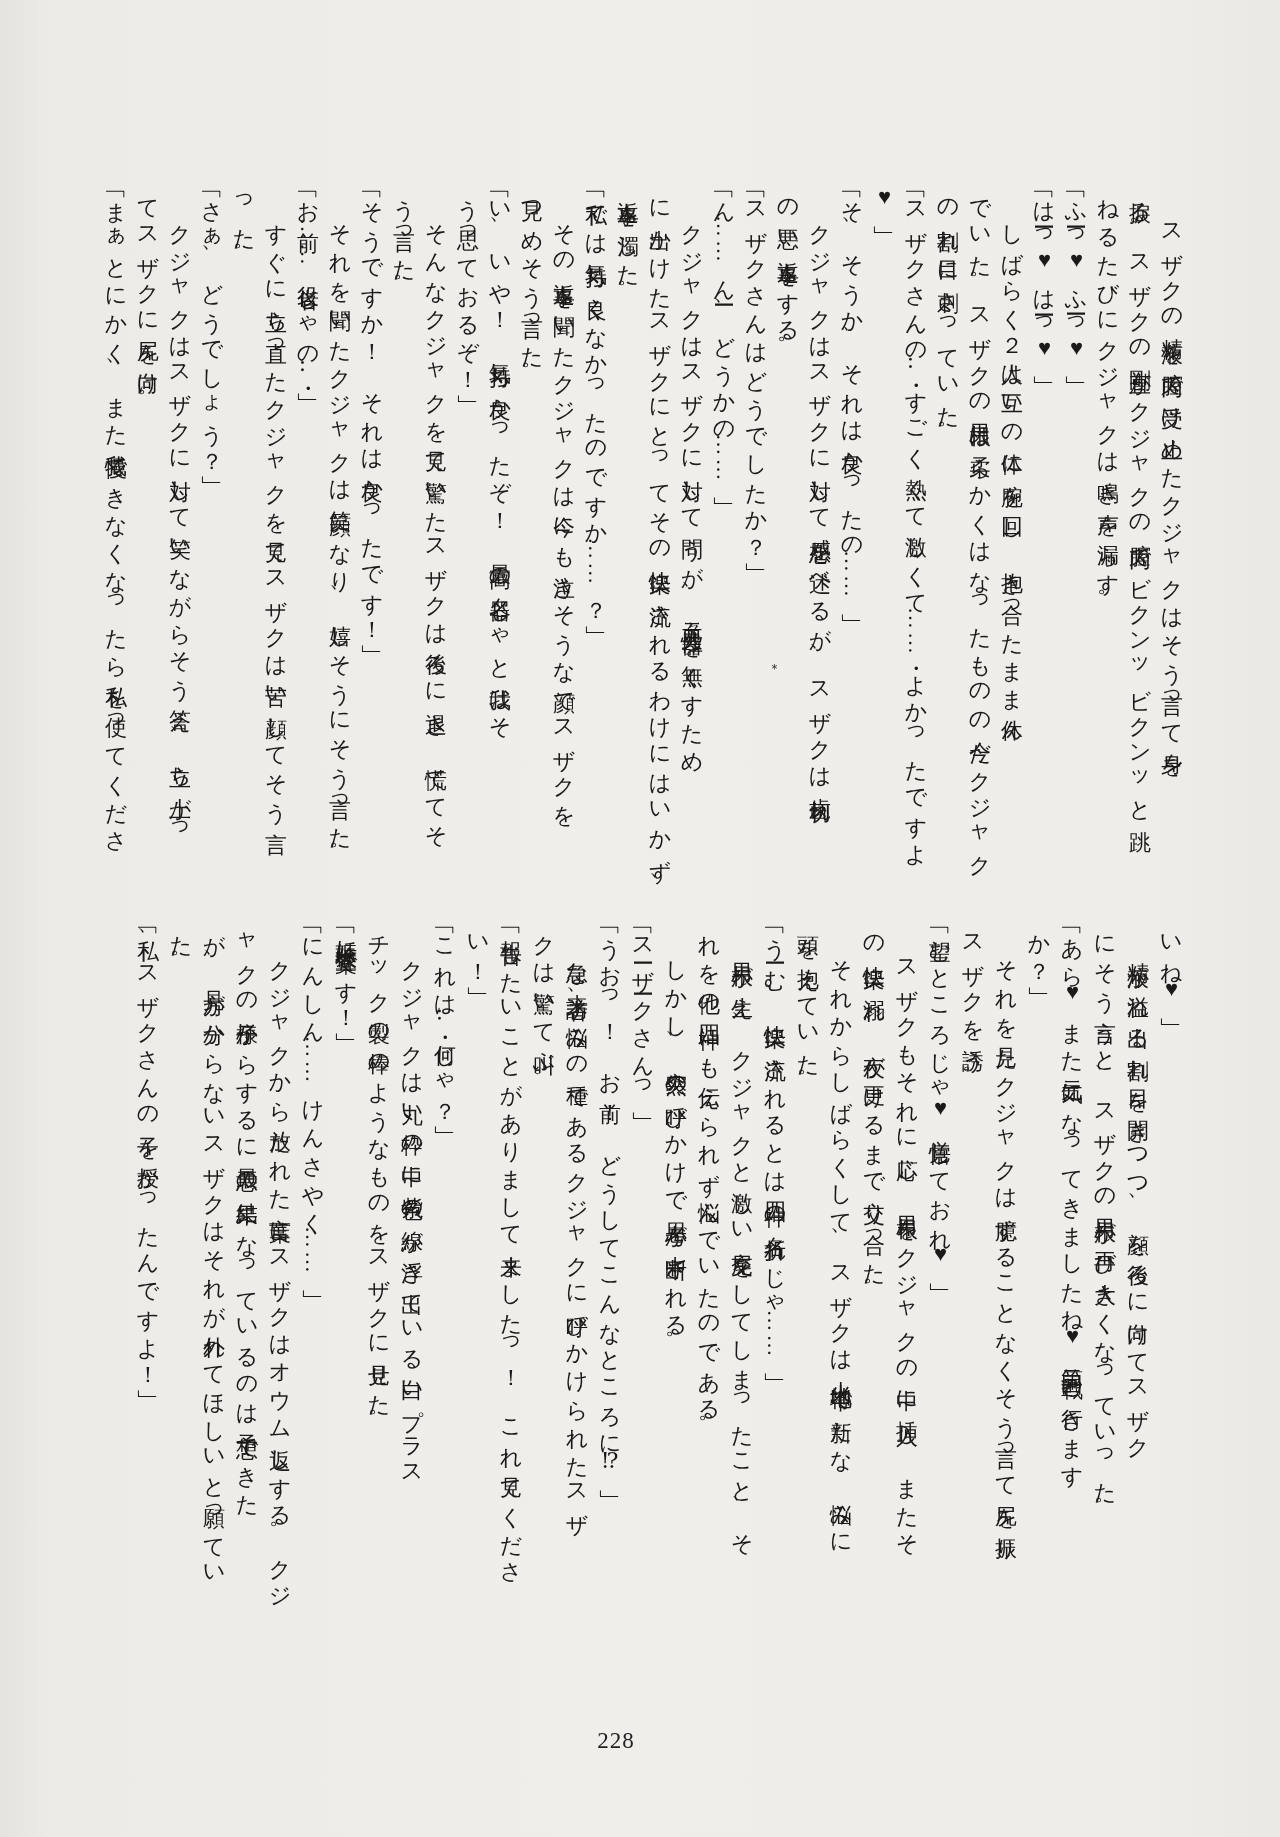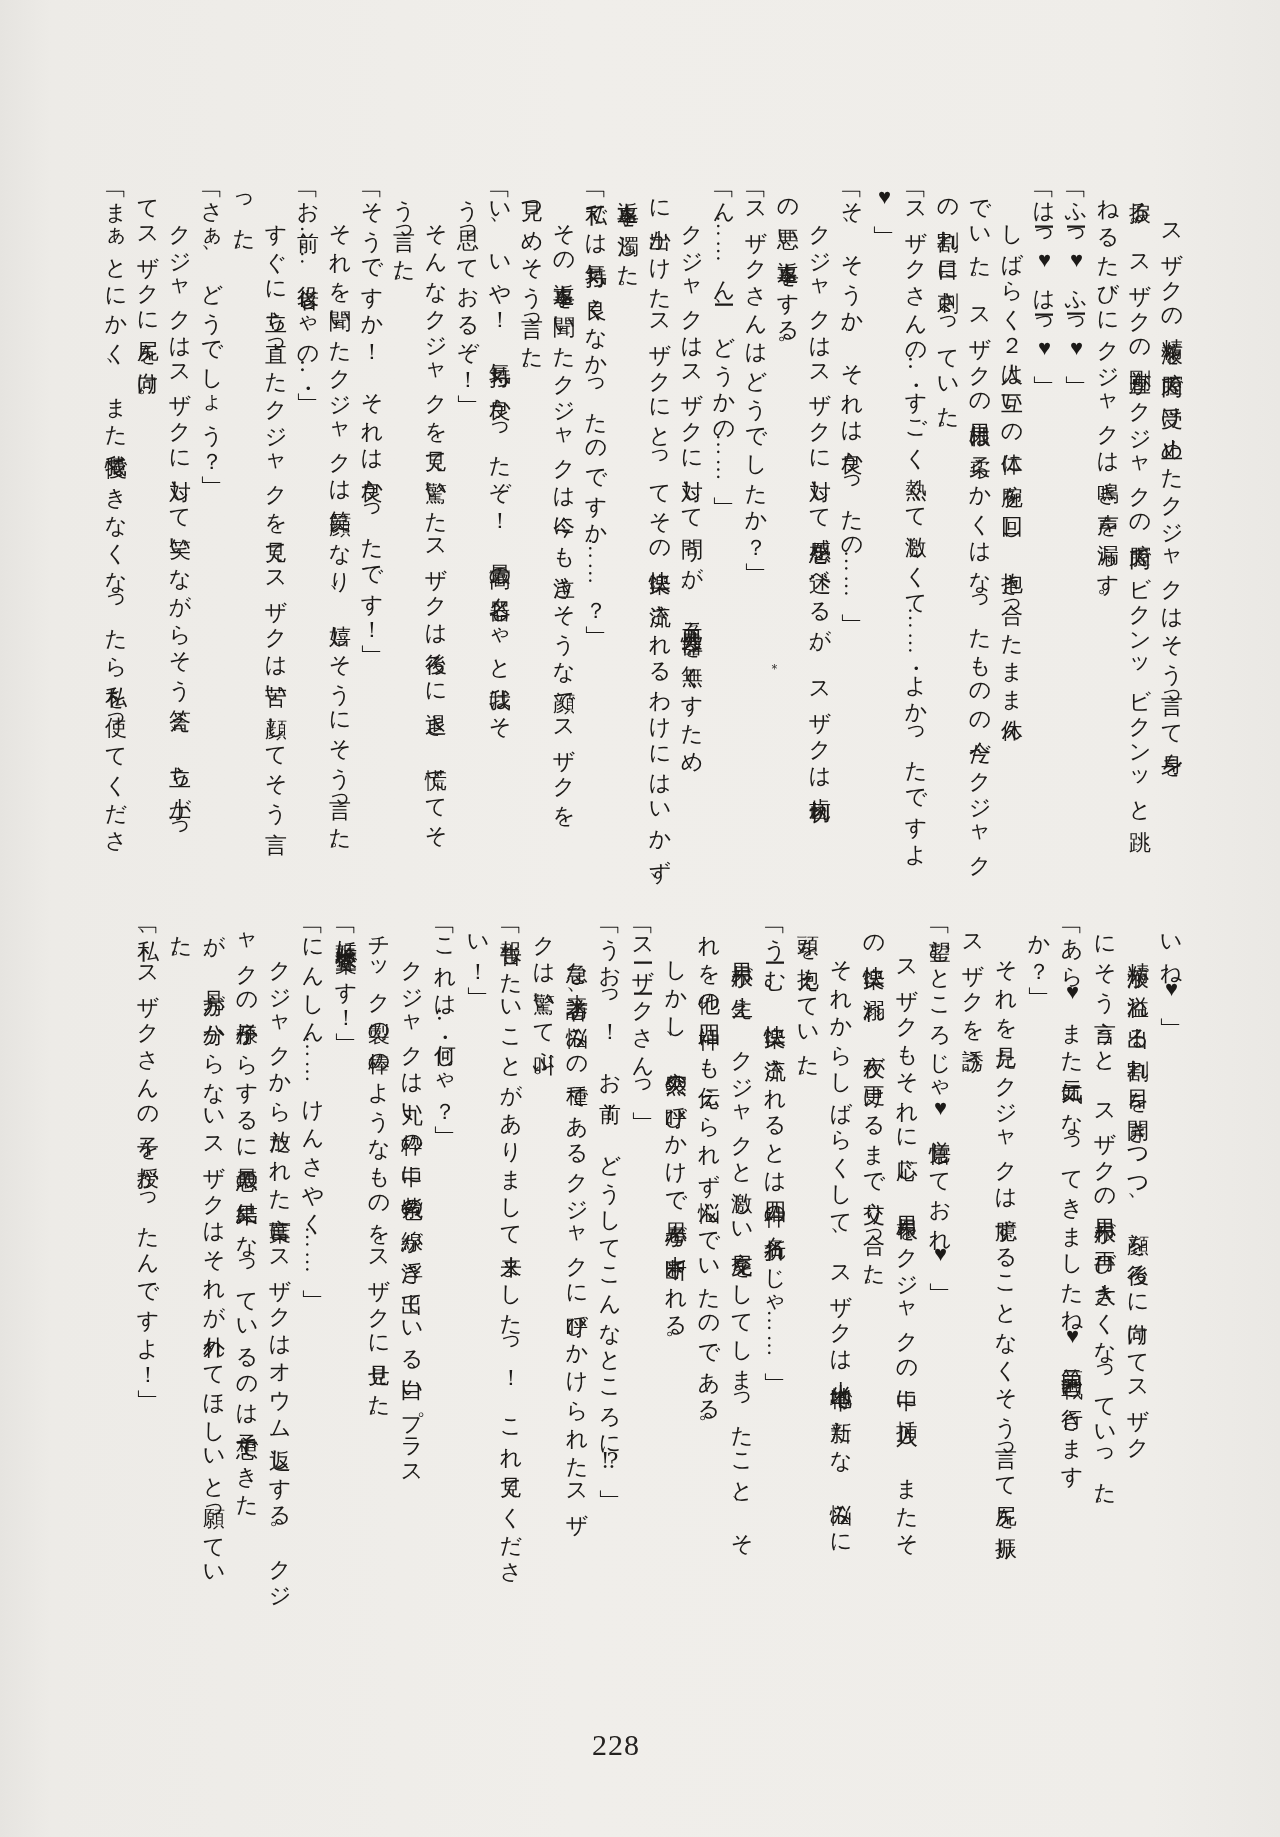--- a/index.html
+++ b/index.html
@@ -23,21 +23,21 @@
   .upper { top:184px; right:92px; height:748px; }
   .upper p { line-height:32px; }
   .lower { top:920px; right:92px; height:752px; }
   .lower p { line-height:33px; }
   .fnmark {
     position:absolute; top:660px; left:768px;
     font-size:13px; color:#2a2826;
   }
   .pageno {
     position:absolute; top:1728px; left:0; width:1232px;
-    text-align:center; font-size:30px; letter-spacing:1px; color:#242220;
+    text-align:center; font-size:23px; letter-spacing:1px; color:#242220;
   }
 </style>
 </head>
 <body>
 
 <div class="page">
 
   <div class="vblock upper">
       <p>　スザクの精液を膣内で受け止めたクジャクはそう言って身を</p>
       <p>捩る。スザクの剛直がクジャクの膣内でビクンッビクンッと跳</p>

